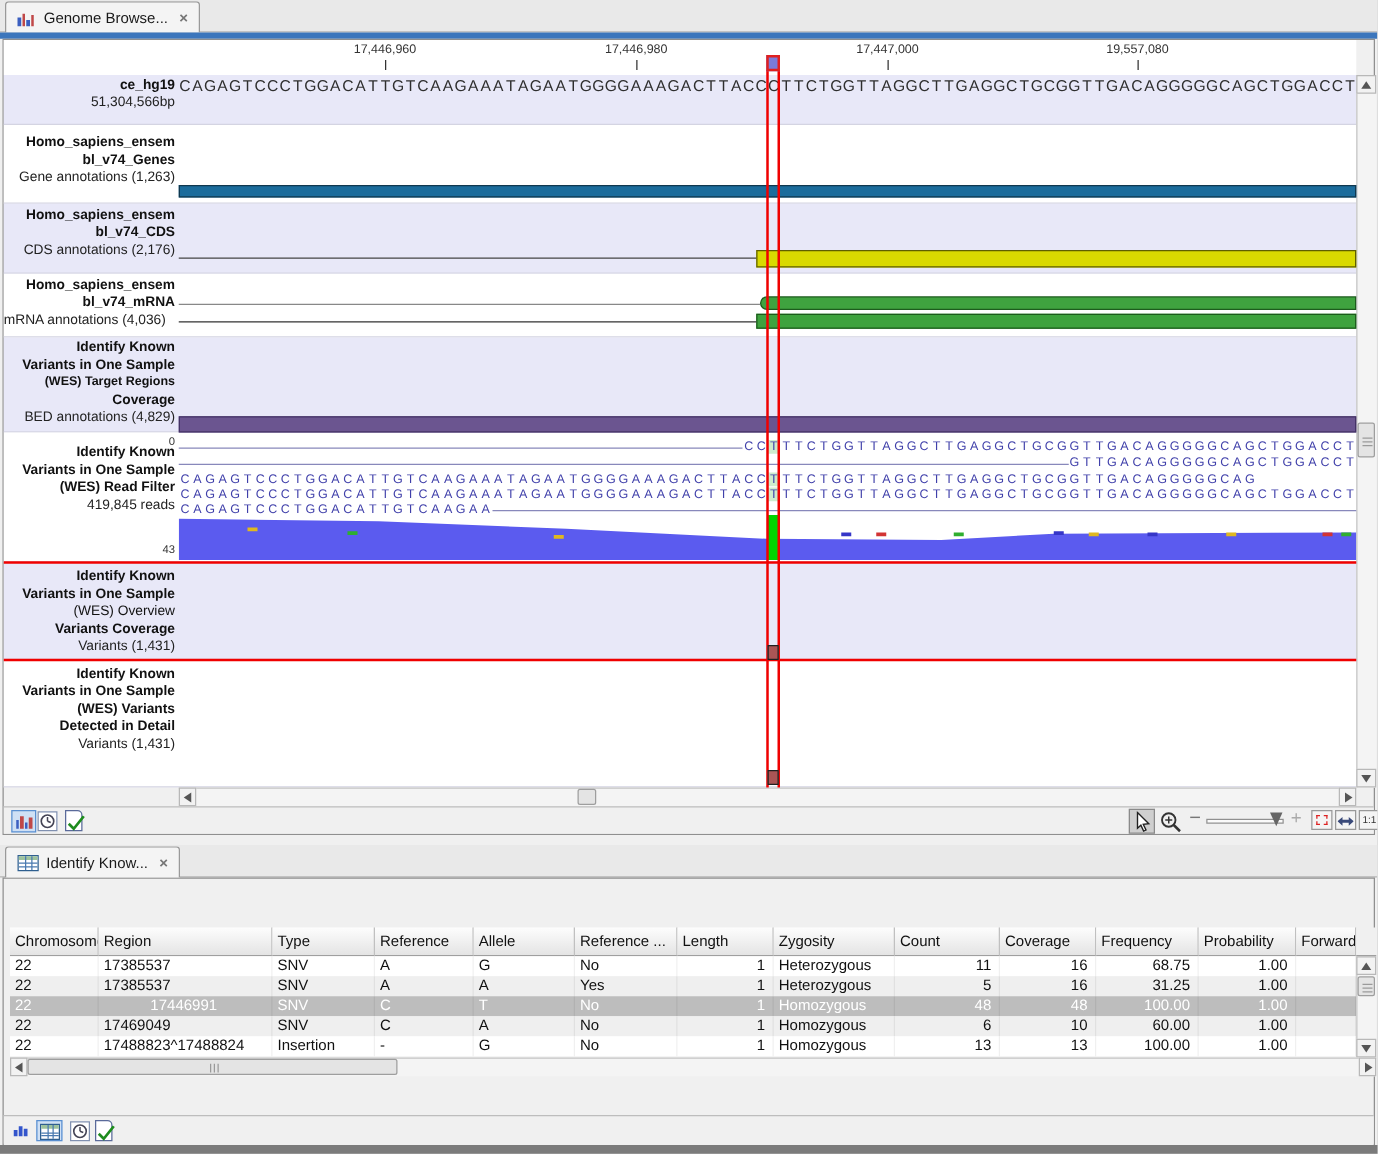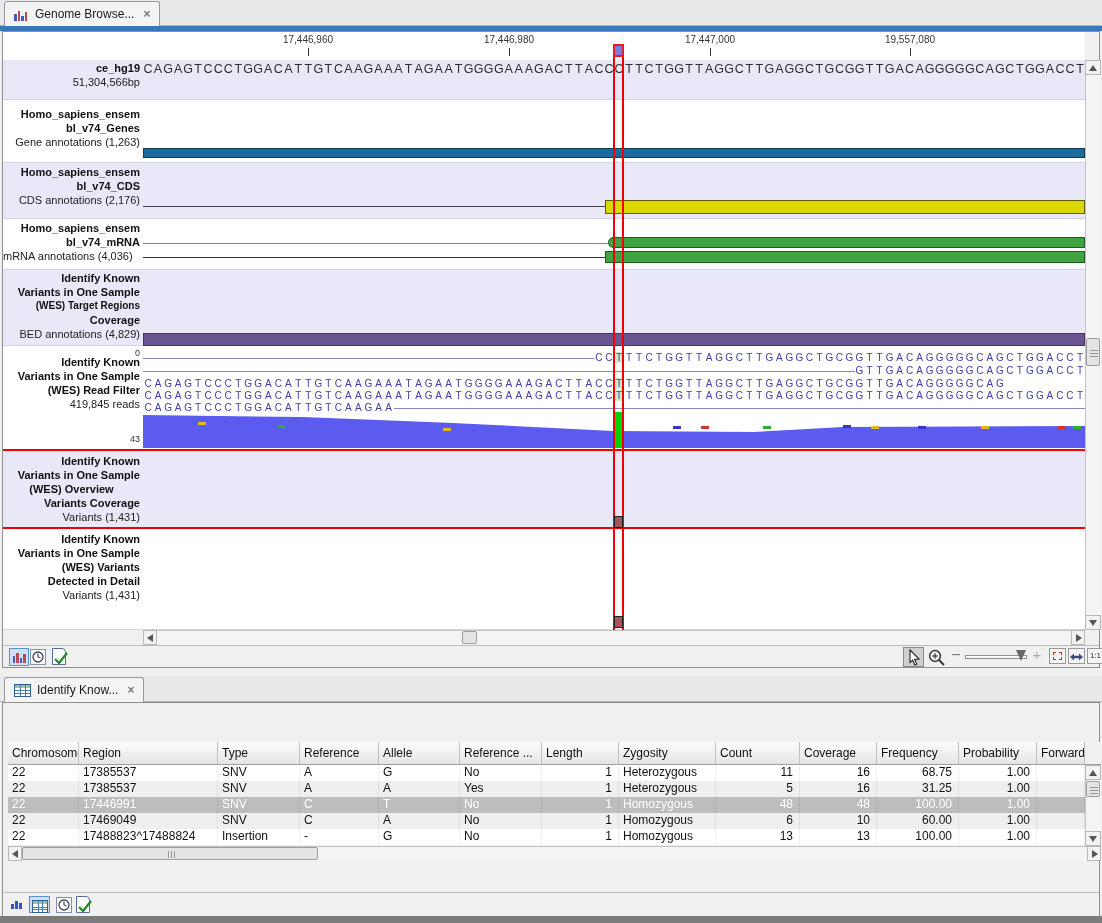--- a/index.html
+++ b/index.html
@@ -71,21 +71,21 @@
       <div style="position: absolute; box-sizing: border-box; left: 3px; top: 346px; width: 1082px; height: 104px; background: rgb(255, 255, 255); border-bottom: 1px solid rgb(212, 212, 226);"></div>
       <div style="position: absolute; box-sizing: border-box; left: 3px; top: 356px; width: 137px; height: 14px; font-size: 11px; font-weight: bold; text-align: right; color: rgb(17, 17, 17); white-space: nowrap;">Identify Known</div>
       <div style="position: absolute; box-sizing: border-box; left: 3px; top: 370px; width: 137px; height: 14px; font-size: 11px; font-weight: bold; text-align: right; color: rgb(17, 17, 17); white-space: nowrap;">Variants in One Sample</div>
       <div style="position: absolute; box-sizing: border-box; left: 3px; top: 384px; width: 137px; height: 14px; font-size: 11px; font-weight: bold; text-align: right; color: rgb(17, 17, 17); white-space: nowrap;">(WES) Read Filter</div>
       <div style="position: absolute; box-sizing: border-box; left: 3px; top: 398px; width: 137px; height: 14px; font-size: 11px; text-align: right; color: rgb(34, 34, 34); white-space: nowrap;">419,845 reads</div>
       <div style="position: absolute; box-sizing: border-box; left: 100px; top: 348px; width: 40px; height: 10px; font-size: 9px; text-align: right; color: rgb(51, 51, 51);">0</div>
       <div style="position: absolute; box-sizing: border-box; left: 100px; top: 434px; width: 40px; height: 10px; font-size: 9px; text-align: right; color: rgb(51, 51, 51);">43</div>
       <div style="position: absolute; box-sizing: border-box; left: 3px; top: 450px; width: 1082px; height: 78px; background: rgb(232, 232, 248); border-bottom: 1px solid rgb(212, 212, 226);"></div>
       <div style="position: absolute; box-sizing: border-box; left: 3px; top: 455px; width: 137px; height: 14px; font-size: 11px; font-weight: bold; text-align: right; color: rgb(17, 17, 17); white-space: nowrap;">Identify Known</div>
       <div style="position: absolute; box-sizing: border-box; left: 3px; top: 469px; width: 137px; height: 14px; font-size: 11px; font-weight: bold; text-align: right; color: rgb(17, 17, 17); white-space: nowrap;">Variants in One Sample</div>
-      <div style="position: absolute; box-sizing: border-box; left: 3px; top: 483px; width: 137px; height: 14px; font-size: 11px; font-weight: bold; text-align: center; color: rgb(17, 17, 17); white-space: nowrap;">(WES) Overview</div>
+      <div style="position: absolute; box-sizing: border-box; left: 3px; top: 483px; width: 137px; height: 14px; font-size: 11px; font-weight: normal; text-align: right; color: rgb(17, 17, 17); white-space: nowrap;">(WES) Overview</div>
       <div style="position: absolute; box-sizing: border-box; left: 3px; top: 497px; width: 137px; height: 14px; font-size: 11px; font-weight: bold; text-align: right; color: rgb(17, 17, 17); white-space: nowrap;">Variants Coverage</div>
       <div style="position: absolute; box-sizing: border-box; left: 3px; top: 511px; width: 137px; height: 14px; font-size: 11px; text-align: right; color: rgb(34, 34, 34); white-space: nowrap;">Variants (1,431)</div>
       <div style="position: absolute; box-sizing: border-box; left: 3px; top: 449px; width: 1082px; height: 2px; background: rgb(240, 0, 0); z-index: 7;"></div>
       <div style="position: absolute; box-sizing: border-box; left: 3px; top: 527px; width: 1082px; height: 2px; background: rgb(240, 0, 0); z-index: 7;"></div>
       <div style="position: absolute; box-sizing: border-box; left: 3px; top: 528px; width: 1082px; height: 102px; background: rgb(255, 255, 255); border-bottom: 1px solid rgb(212, 212, 226);"></div>
       <div style="position: absolute; box-sizing: border-box; left: 3px; top: 533px; width: 137px; height: 14px; font-size: 11px; font-weight: bold; text-align: right; color: rgb(17, 17, 17); white-space: nowrap;">Identify Known</div>
       <div style="position: absolute; box-sizing: border-box; left: 3px; top: 547px; width: 137px; height: 14px; font-size: 11px; font-weight: bold; text-align: right; color: rgb(17, 17, 17); white-space: nowrap;">Variants in One Sample</div>
       <div style="position: absolute; box-sizing: border-box; left: 3px; top: 561px; width: 137px; height: 14px; font-size: 11px; font-weight: bold; text-align: right; color: rgb(17, 17, 17); white-space: nowrap;">(WES) Variants</div>
       <div style="position: absolute; box-sizing: border-box; left: 3px; top: 575px; width: 137px; height: 14px; font-size: 11px; font-weight: bold; text-align: right; color: rgb(17, 17, 17); white-space: nowrap;">Detected in Detail</div>
       <div style="position: absolute; box-sizing: border-box; left: 3px; top: 589px; width: 137px; height: 14px; font-size: 11px; text-align: right; color: rgb(34, 34, 34); white-space: nowrap;">Variants (1,431)</div>
@@ -629,21 +629,21 @@
       <div style="position: absolute; box-sizing: border-box; left: 460px; top: 781px; width: 82px; height: 16px; font-size: 12px; line-height: 15px; color: rgb(17, 17, 17); white-space: nowrap; overflow: hidden; text-align: left; padding-left: 4px; padding-right: 6px; border-right: 1px solid rgba(0, 0, 0, 0.06);">Yes</div>
       <div style="position: absolute; box-sizing: border-box; left: 542px; top: 781px; width: 77px; height: 16px; font-size: 12px; line-height: 15px; color: rgb(17, 17, 17); white-space: nowrap; overflow: hidden; text-align: right; padding-left: 4px; padding-right: 6px; border-right: 1px solid rgba(0, 0, 0, 0.06);">1</div>
       <div style="position: absolute; box-sizing: border-box; left: 619px; top: 781px; width: 97px; height: 16px; font-size: 12px; line-height: 15px; color: rgb(17, 17, 17); white-space: nowrap; overflow: hidden; text-align: left; padding-left: 4px; padding-right: 6px; border-right: 1px solid rgba(0, 0, 0, 0.06);">Heterozygous</div>
       <div style="position: absolute; box-sizing: border-box; left: 716px; top: 781px; width: 84px; height: 16px; font-size: 12px; line-height: 15px; color: rgb(17, 17, 17); white-space: nowrap; overflow: hidden; text-align: right; padding-left: 4px; padding-right: 6px; border-right: 1px solid rgba(0, 0, 0, 0.06);">5</div>
       <div style="position: absolute; box-sizing: border-box; left: 800px; top: 781px; width: 77px; height: 16px; font-size: 12px; line-height: 15px; color: rgb(17, 17, 17); white-space: nowrap; overflow: hidden; text-align: right; padding-left: 4px; padding-right: 6px; border-right: 1px solid rgba(0, 0, 0, 0.06);">16</div>
       <div style="position: absolute; box-sizing: border-box; left: 877px; top: 781px; width: 82px; height: 16px; font-size: 12px; line-height: 15px; color: rgb(17, 17, 17); white-space: nowrap; overflow: hidden; text-align: right; padding-left: 4px; padding-right: 6px; border-right: 1px solid rgba(0, 0, 0, 0.06);">31.25</div>
       <div style="position: absolute; box-sizing: border-box; left: 959px; top: 781px; width: 78px; height: 16px; font-size: 12px; line-height: 15px; color: rgb(17, 17, 17); white-space: nowrap; overflow: hidden; text-align: right; padding-left: 4px; padding-right: 6px; border-right: 1px solid rgba(0, 0, 0, 0.06);">1.00</div>
       <div style="position: absolute; box-sizing: border-box; left: 1037px; top: 781px; width: 48px; height: 16px; font-size: 12px; line-height: 15px; color: rgb(17, 17, 17); white-space: nowrap; overflow: hidden; text-align: left; padding-left: 4px; padding-right: 6px; border-right: 1px solid rgba(0, 0, 0, 0.06);"></div>
       <div style="position: absolute; box-sizing: border-box; left: 8px; top: 797px; width: 1077px; height: 16px; background: rgb(189, 189, 189);"></div>
       <div style="position: absolute; box-sizing: border-box; left: 8px; top: 797px; width: 71px; height: 16px; font-size: 12px; line-height: 15px; color: rgb(255, 255, 255); white-space: nowrap; overflow: hidden; text-align: left; padding-left: 4px; padding-right: 6px; border-right: 1px solid rgba(0, 0, 0, 0.06);">22</div>
-      <div style="position: absolute; box-sizing: border-box; left: 79px; top: 797px; width: 139px; height: 16px; font-size: 12px; line-height: 15px; color: rgb(255, 255, 255); white-space: nowrap; overflow: hidden; text-align: left; padding-left: 4px; padding-right: 6px; border-right: 1px solid rgba(0, 0, 0, 0.06);">17446991</div>
+      <div style="position: absolute; box-sizing: border-box; left: 79px; top: 797px; width: 139px; height: 16px; font-size: 12px; line-height: 15px; color: rgb(255, 255, 255); white-space: nowrap; overflow: hidden; text-align: center; padding-left: 4px; padding-right: 6px; border-right: 1px solid rgba(0, 0, 0, 0.06);">17446991</div>
       <div style="position: absolute; box-sizing: border-box; left: 218px; top: 797px; width: 82px; height: 16px; font-size: 12px; line-height: 15px; color: rgb(255, 255, 255); white-space: nowrap; overflow: hidden; text-align: left; padding-left: 4px; padding-right: 6px; border-right: 1px solid rgba(0, 0, 0, 0.06);">SNV</div>
       <div style="position: absolute; box-sizing: border-box; left: 300px; top: 797px; width: 79px; height: 16px; font-size: 12px; line-height: 15px; color: rgb(255, 255, 255); white-space: nowrap; overflow: hidden; text-align: left; padding-left: 4px; padding-right: 6px; border-right: 1px solid rgba(0, 0, 0, 0.06);">C</div>
       <div style="position: absolute; box-sizing: border-box; left: 379px; top: 797px; width: 81px; height: 16px; font-size: 12px; line-height: 15px; color: rgb(255, 255, 255); white-space: nowrap; overflow: hidden; text-align: left; padding-left: 4px; padding-right: 6px; border-right: 1px solid rgba(0, 0, 0, 0.06);">T</div>
       <div style="position: absolute; box-sizing: border-box; left: 460px; top: 797px; width: 82px; height: 16px; font-size: 12px; line-height: 15px; color: rgb(255, 255, 255); white-space: nowrap; overflow: hidden; text-align: left; padding-left: 4px; padding-right: 6px; border-right: 1px solid rgba(0, 0, 0, 0.06);">No</div>
       <div style="position: absolute; box-sizing: border-box; left: 542px; top: 797px; width: 77px; height: 16px; font-size: 12px; line-height: 15px; color: rgb(255, 255, 255); white-space: nowrap; overflow: hidden; text-align: right; padding-left: 4px; padding-right: 6px; border-right: 1px solid rgba(0, 0, 0, 0.06);">1</div>
       <div style="position: absolute; box-sizing: border-box; left: 619px; top: 797px; width: 97px; height: 16px; font-size: 12px; line-height: 15px; color: rgb(255, 255, 255); white-space: nowrap; overflow: hidden; text-align: left; padding-left: 4px; padding-right: 6px; border-right: 1px solid rgba(0, 0, 0, 0.06);">Homozygous</div>
       <div style="position: absolute; box-sizing: border-box; left: 716px; top: 797px; width: 84px; height: 16px; font-size: 12px; line-height: 15px; color: rgb(255, 255, 255); white-space: nowrap; overflow: hidden; text-align: right; padding-left: 4px; padding-right: 6px; border-right: 1px solid rgba(0, 0, 0, 0.06);">48</div>
       <div style="position: absolute; box-sizing: border-box; left: 800px; top: 797px; width: 77px; height: 16px; font-size: 12px; line-height: 15px; color: rgb(255, 255, 255); white-space: nowrap; overflow: hidden; text-align: right; padding-left: 4px; padding-right: 6px; border-right: 1px solid rgba(0, 0, 0, 0.06);">48</div>
       <div style="position: absolute; box-sizing: border-box; left: 877px; top: 797px; width: 82px; height: 16px; font-size: 12px; line-height: 15px; color: rgb(255, 255, 255); white-space: nowrap; overflow: hidden; text-align: right; padding-left: 4px; padding-right: 6px; border-right: 1px solid rgba(0, 0, 0, 0.06);">100.00</div>
       <div style="position: absolute; box-sizing: border-box; left: 959px; top: 797px; width: 78px; height: 16px; font-size: 12px; line-height: 15px; color: rgb(255, 255, 255); white-space: nowrap; overflow: hidden; text-align: right; padding-left: 4px; padding-right: 6px; border-right: 1px solid rgba(0, 0, 0, 0.06);">1.00</div>

